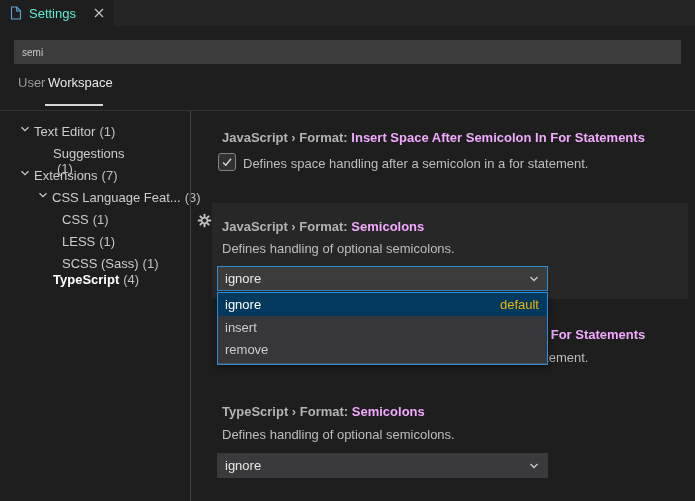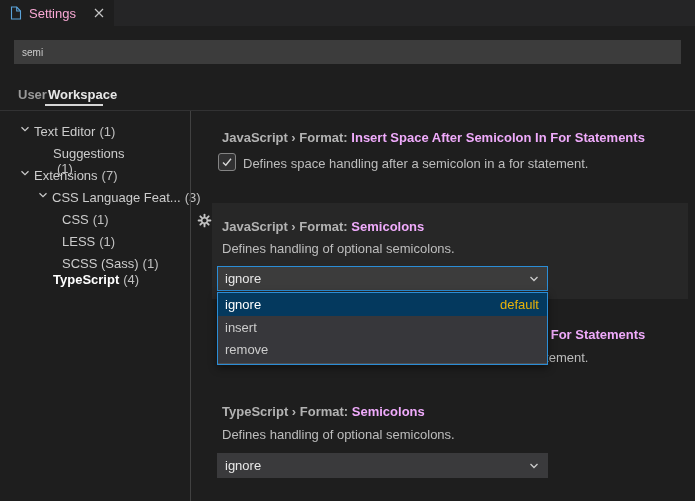--- a/index.html
+++ b/index.html
@@ -7,26 +7,26 @@
     position:relative;width:695px;height:501px;overflow:hidden;
     background:#1e1e1e;
     font-family:"Liberation Sans",sans-serif;
     font-size:13px;color:#cccccc;
     -webkit-font-smoothing:antialiased;
   }
   .abs{position:absolute;}
   
   .tabbar{left:0;top:0;width:695px;height:26px;background:#252526;}
   .tab{left:0;top:0;width:114px;height:26px;background:#1e1e1e;display:flex;align-items:center;padding-left:10px;box-sizing:border-box;cursor:pointer;}
-  .tab-title{color:#f9a8d4;margin-left:7px;}
+  .tab-title{color:#5eead4;margin-left:7px;}
   .tab-close{margin-left:15px;display:flex;align-items:center;justify-content:center;width:16px;height:16px;border-radius:3px;cursor:pointer;}
   
   .search-input{left:14px;top:40px;width:667px;height:24px;background:#3c3c3c;border:none;outline:none;color:#cccccc;font-family:"Liberation Sans",sans-serif;font-size:10px;padding:0 8px;box-sizing:border-box;}
   
-  .scope{top:86px;height:18px;line-height:18px;cursor:pointer;font-weight:bold;}
+  .scope{top:74px;height:18px;line-height:18px;cursor:pointer;}
   .scope-user{left:18px;color:#9a9a9a;}
   .scope-workspace{left:48px;color:#e7e7e7;}
   .scope-underline{left:45px;top:104px;width:58px;height:2px;background:#d7d7d7;}
   .header-divider{left:0;top:110px;width:695px;height:1px;background:#323233;}
   
   .tree-item{height:22px;display:flex;align-items:flex-start;cursor:pointer;white-space:nowrap;}
   .tree-item .count{margin-left:4px;color:#c0c0c0;}
   .tree-item .twisty{display:flex;margin-right:4px;}
   .tree-sel .lbl{color:#ffffff;font-weight:bold;}
   

